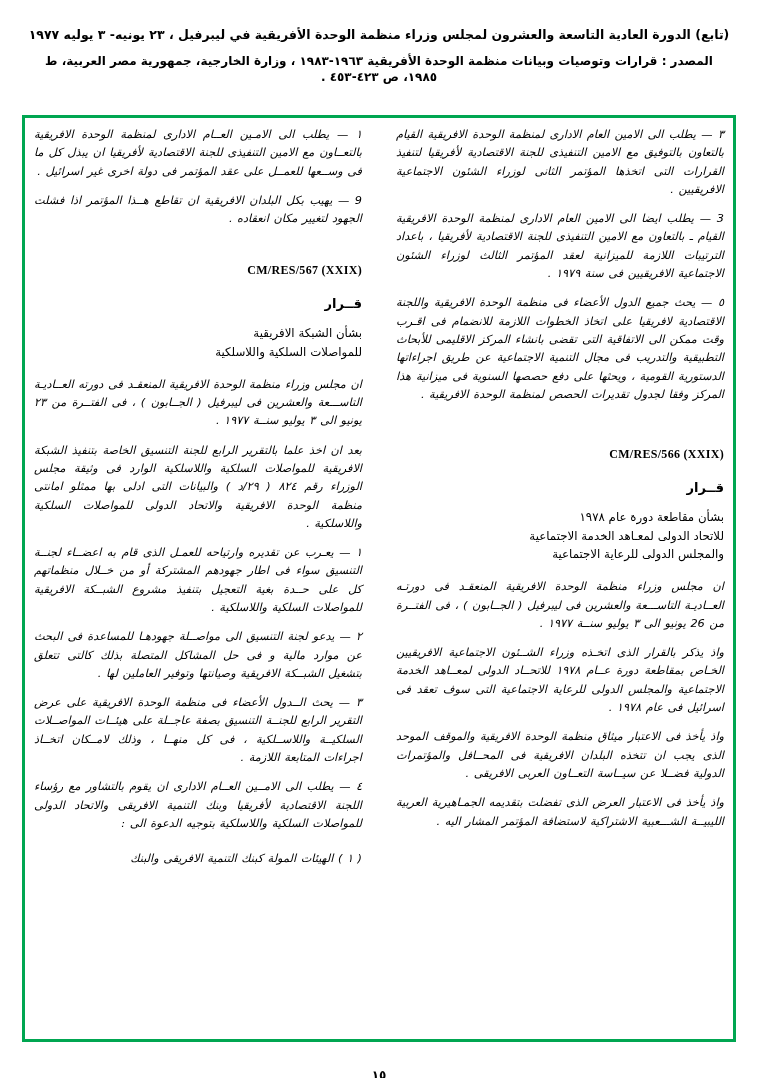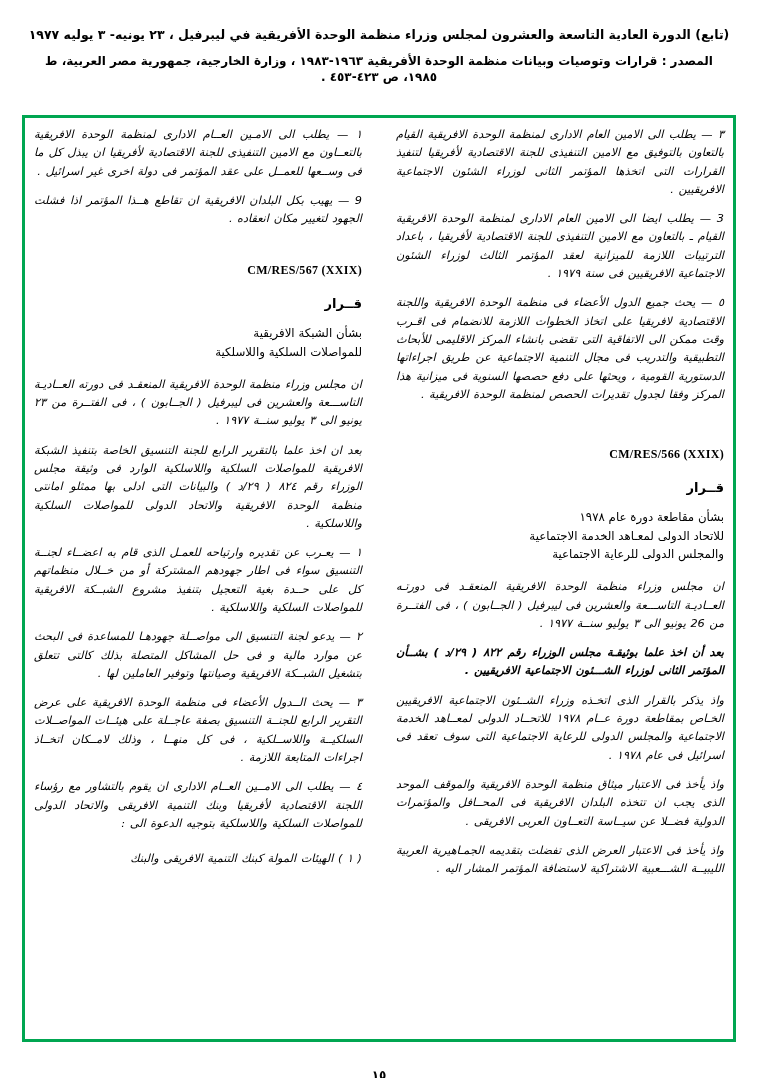--- a/index.html
+++ b/index.html
@@ -142,21 +142,20 @@
 
       <div class="res-code">CM/RES/566 (XXIX)</div>
       <div class="decision-word">قــرار</div>
       <div class="subject">
         <div>بشأن مقاطعة دورة عام ١٩٧٨</div>
         <div>للاتحاد الدولى لمعـاهد الخدمة الاجتماعية</div>
         <div>والمجلس الدولى للرعاية الاجتماعية</div>
       </div>
 
       <p class="para">ان مجلس وزراء منظمة الوحدة الافريقية المنعقـد فى دورتـه العــاديـة التاســـعة والعشرين فى ليبرفيل ( الجــابون ) ، فى الفتــرة من 26 يونيو الى ٣ يوليو سنــة ١٩٧٧ .</p>
-      <p class="para bold">بعد أن اخذ علما بوثيقـة مجلس الوزراء رقم ٨٢٢ ( ٢٩/د ) بشــأن المؤتمر الثانى لوزراء الشـــئون الاجتماعية الافريقيين .</p>
       <p class="para">واذ يذكر بالقرار الذى اتخـذه وزراء الشــئون الاجتماعية الافريقيين الخـاص بمقاطعة دورة عــام ١٩٧٨ للاتحــاد الدولى لمعــاهد الخدمة الاجتماعية والمجلس الدولى للرعاية الاجتماعية التى سوف تعقد فى اسرائيل فى عام ١٩٧٨ .</p>
       <p class="para">واذ يأخذ فى الاعتبار ميثاق منظمة الوحدة الافريقية والموقف الموحد الذى يجب ان تتخذه البلدان الافريقية فى المحــافل والمؤتمرات الدولية فضــلا عن سيــاسة التعــاون العربى الافريقى .</p>
       <p class="para">واذ يأخذ فى الاعتبار العرض الذى تفضلت بتقديمه الجمـاهيرية العربية الليبيــة الشـــعبية الاشتراكية لاستضافة المؤتمر المشار اليه .</p>
     </div>
 
     <div class="col">
       <p class="para">١ — يطلب الى الامـين العــام الادارى لمنظمة الوحدة الافريقية بالتعــاون مع الامين التنفيذى للجنة الاقتصادية لأفريقيا ان يبذل كل ما فى وســعها للعمــل على عقد المؤتمر فى دولة اخرى غير اسرائيل .</p>
       <p class="para">9 — يهيب بكل البلدان الافريقية ان تقاطع هــذا المؤتمر اذا فشلت الجهود لتغيير مكان انعقاده .</p>
 
       <div class="spacer-sm"></div>

